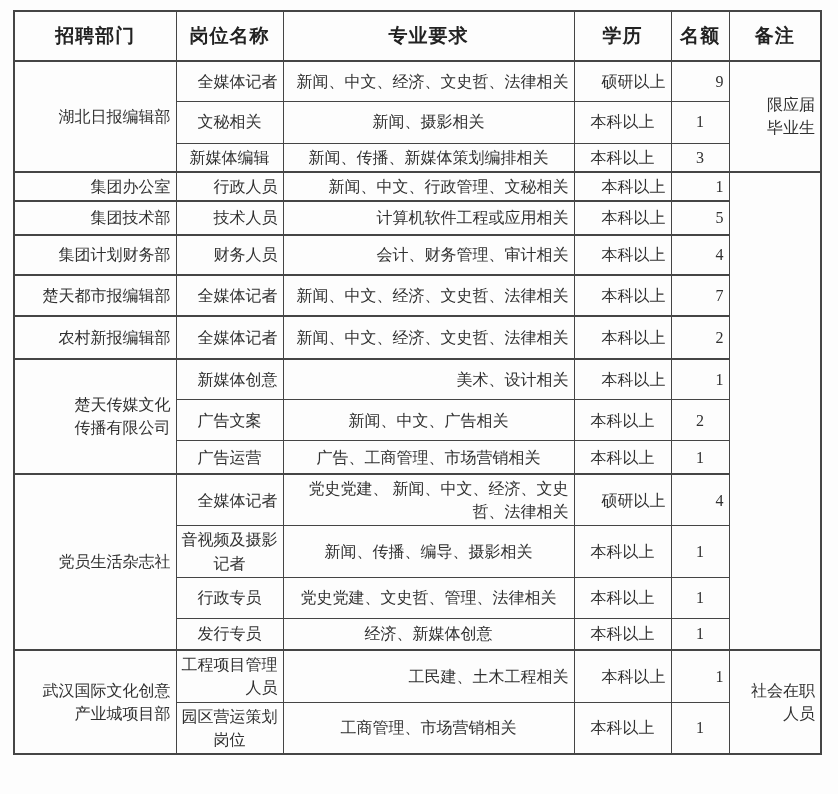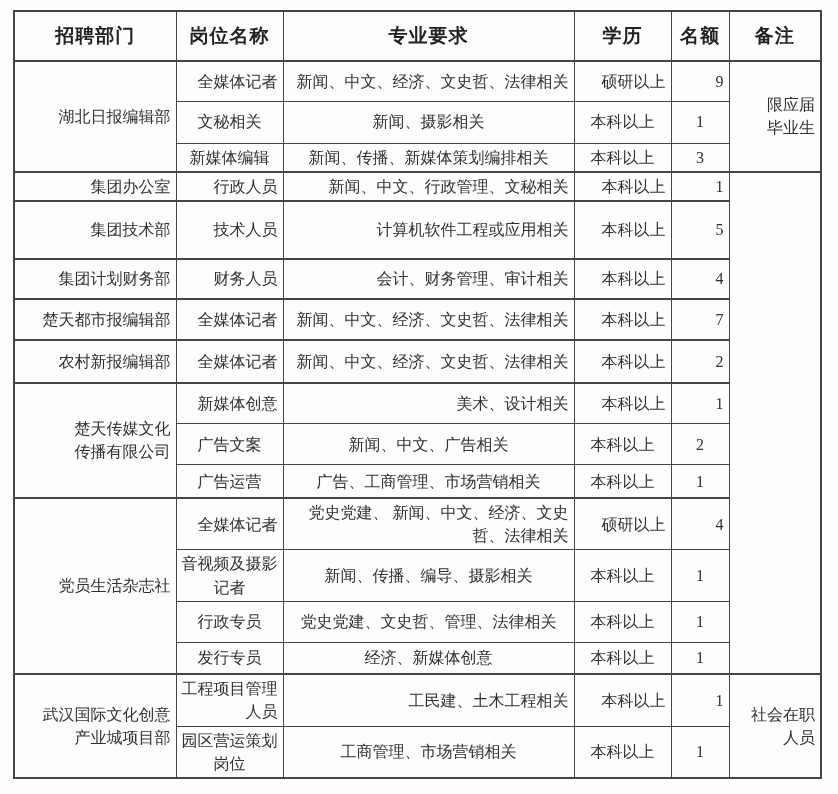--- a/index.html
+++ b/index.html
@@ -97,21 +97,21 @@
 
       <tr class="group-start" style="height:24px">
         <td class="dept-cell">集团办公室</td>
         <td>行政人员</td>
         <td>新闻、中文、行政管理、文秘相关</td>
         <td>本科以上</td>
         <td>1</td>
         <td class="note-cell" rowspan="12"></td>
       </tr>
 
-      <tr class="group-start" style="height:58px">
+      <tr class="group-start" style="height:34px">
         <td class="dept-cell">集团技术部</td>
         <td>技术人员</td>
         <td>计算机软件工程或应用相关</td>
         <td>本科以上</td>
         <td>5</td>
       </tr>
 
       <tr class="group-start" style="height:40px">
         <td class="dept-cell">集团计划财务部</td>
         <td>财务人员</td>

